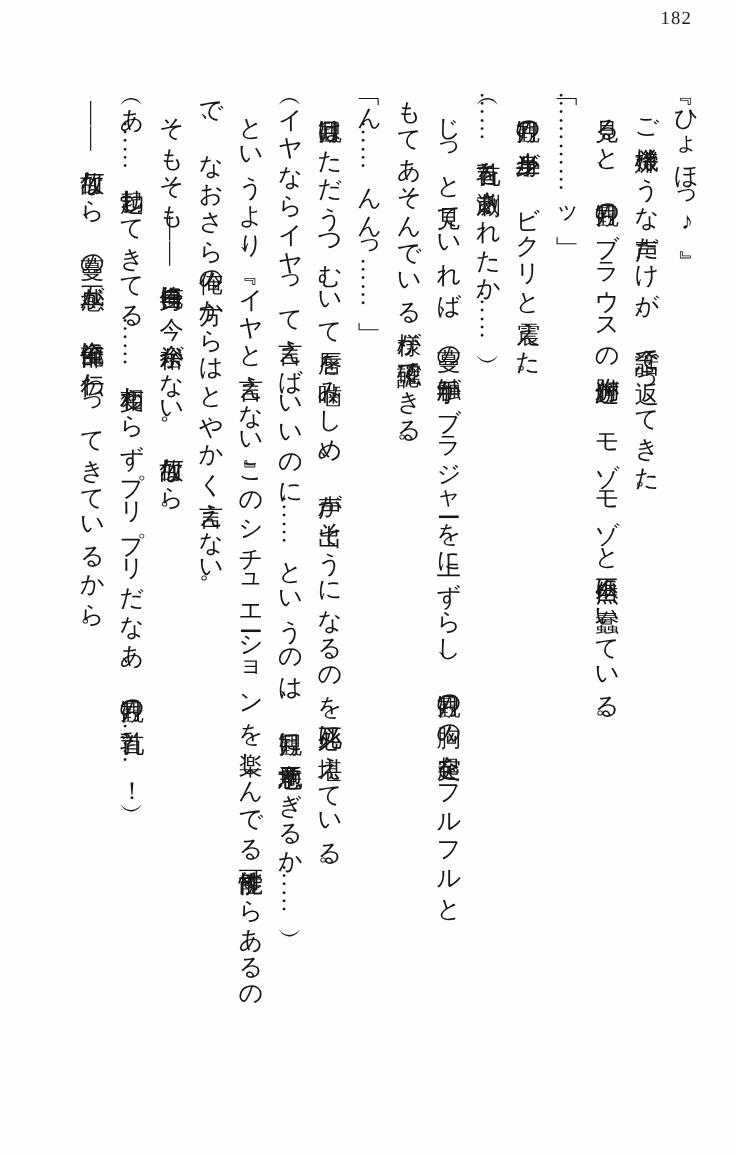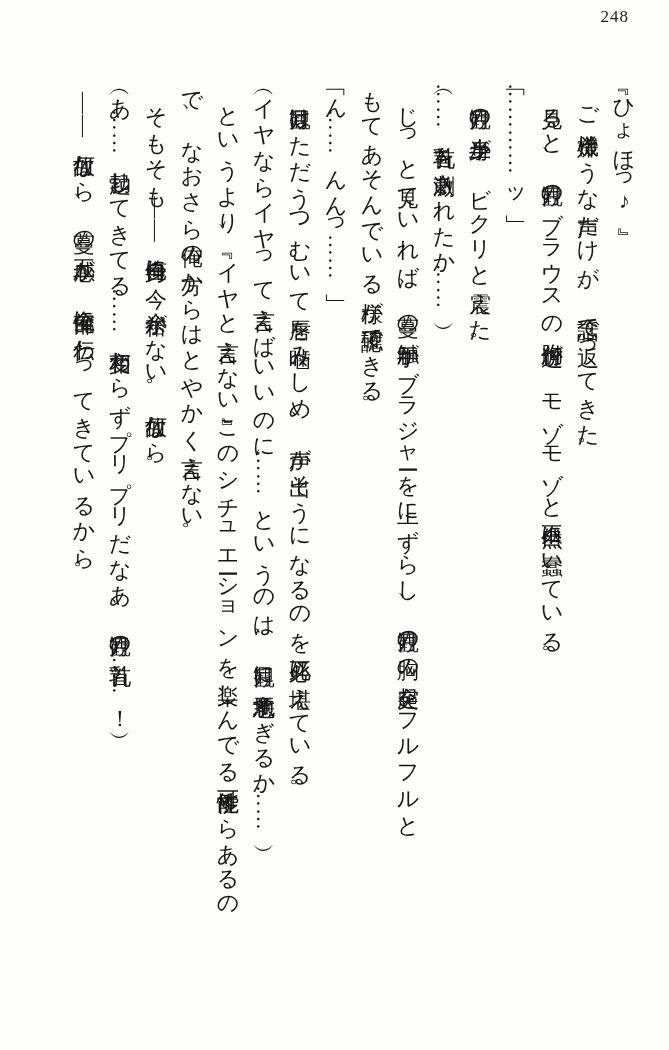--- a/index.html
+++ b/index.html
@@ -42,21 +42,21 @@
     white-space: nowrap;
   }
   .indent-paragraph { padding-top: 16px; }
   .indent-bracket   { padding-top: 6px; }
   .indent-none      { padding-top: 0; }
 </style>
 </head>
 <body>
 
 <div class="page">
-  <div class="page-number">248</div>
+  <div class="page-number">182</div>
   <div class="text-body">
       <div class="line indent-bracket">『ひょほっ♪』</div>
       <div class="line indent-paragraph">ご機嫌そうな声だけが、念話で返ってきた。</div>
       <div class="line indent-paragraph">見ると、観月のブラウスの胸付近が、モゾモゾと不自然に蠢いている。</div>
       <div class="line indent-bracket">「…………ッ」</div>
       <div class="line indent-paragraph">観月の上半身が、ビクリと震えた。</div>
       <div class="line indent-bracket">（……乳首を刺激されたか……）</div>
       <div class="line indent-paragraph">じっと見ていれば、蔓の触手がブラジャーを上にずらし、観月の胸の突起をフルフルと</div>
       <div class="line indent-none">もてあそんでいる様が確認できる。</div>
       <div class="line indent-bracket">「ん……んんっ……」</div>

